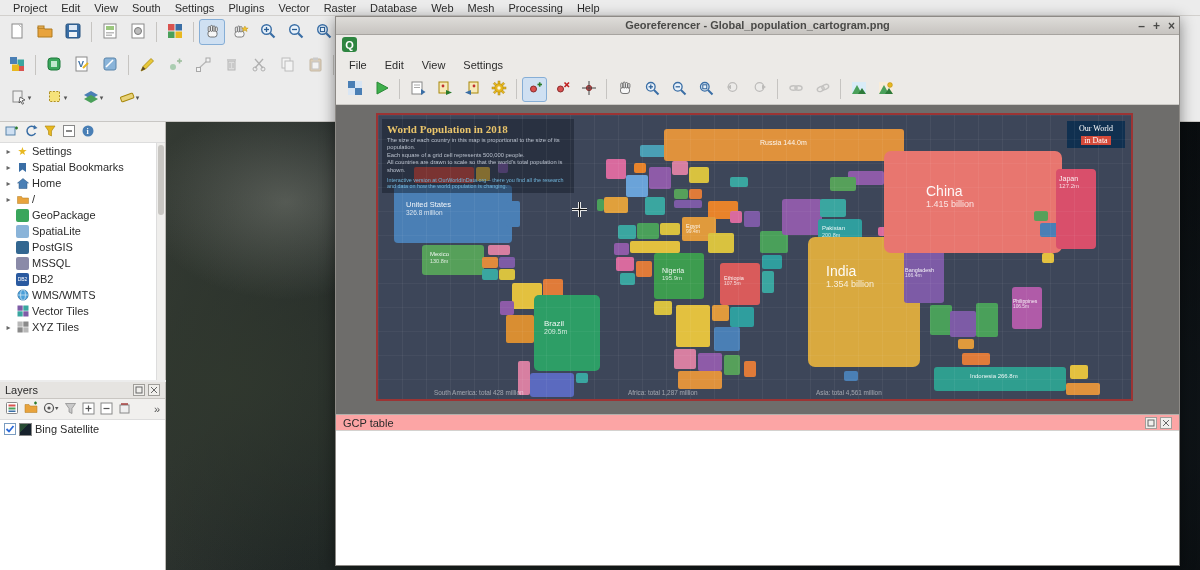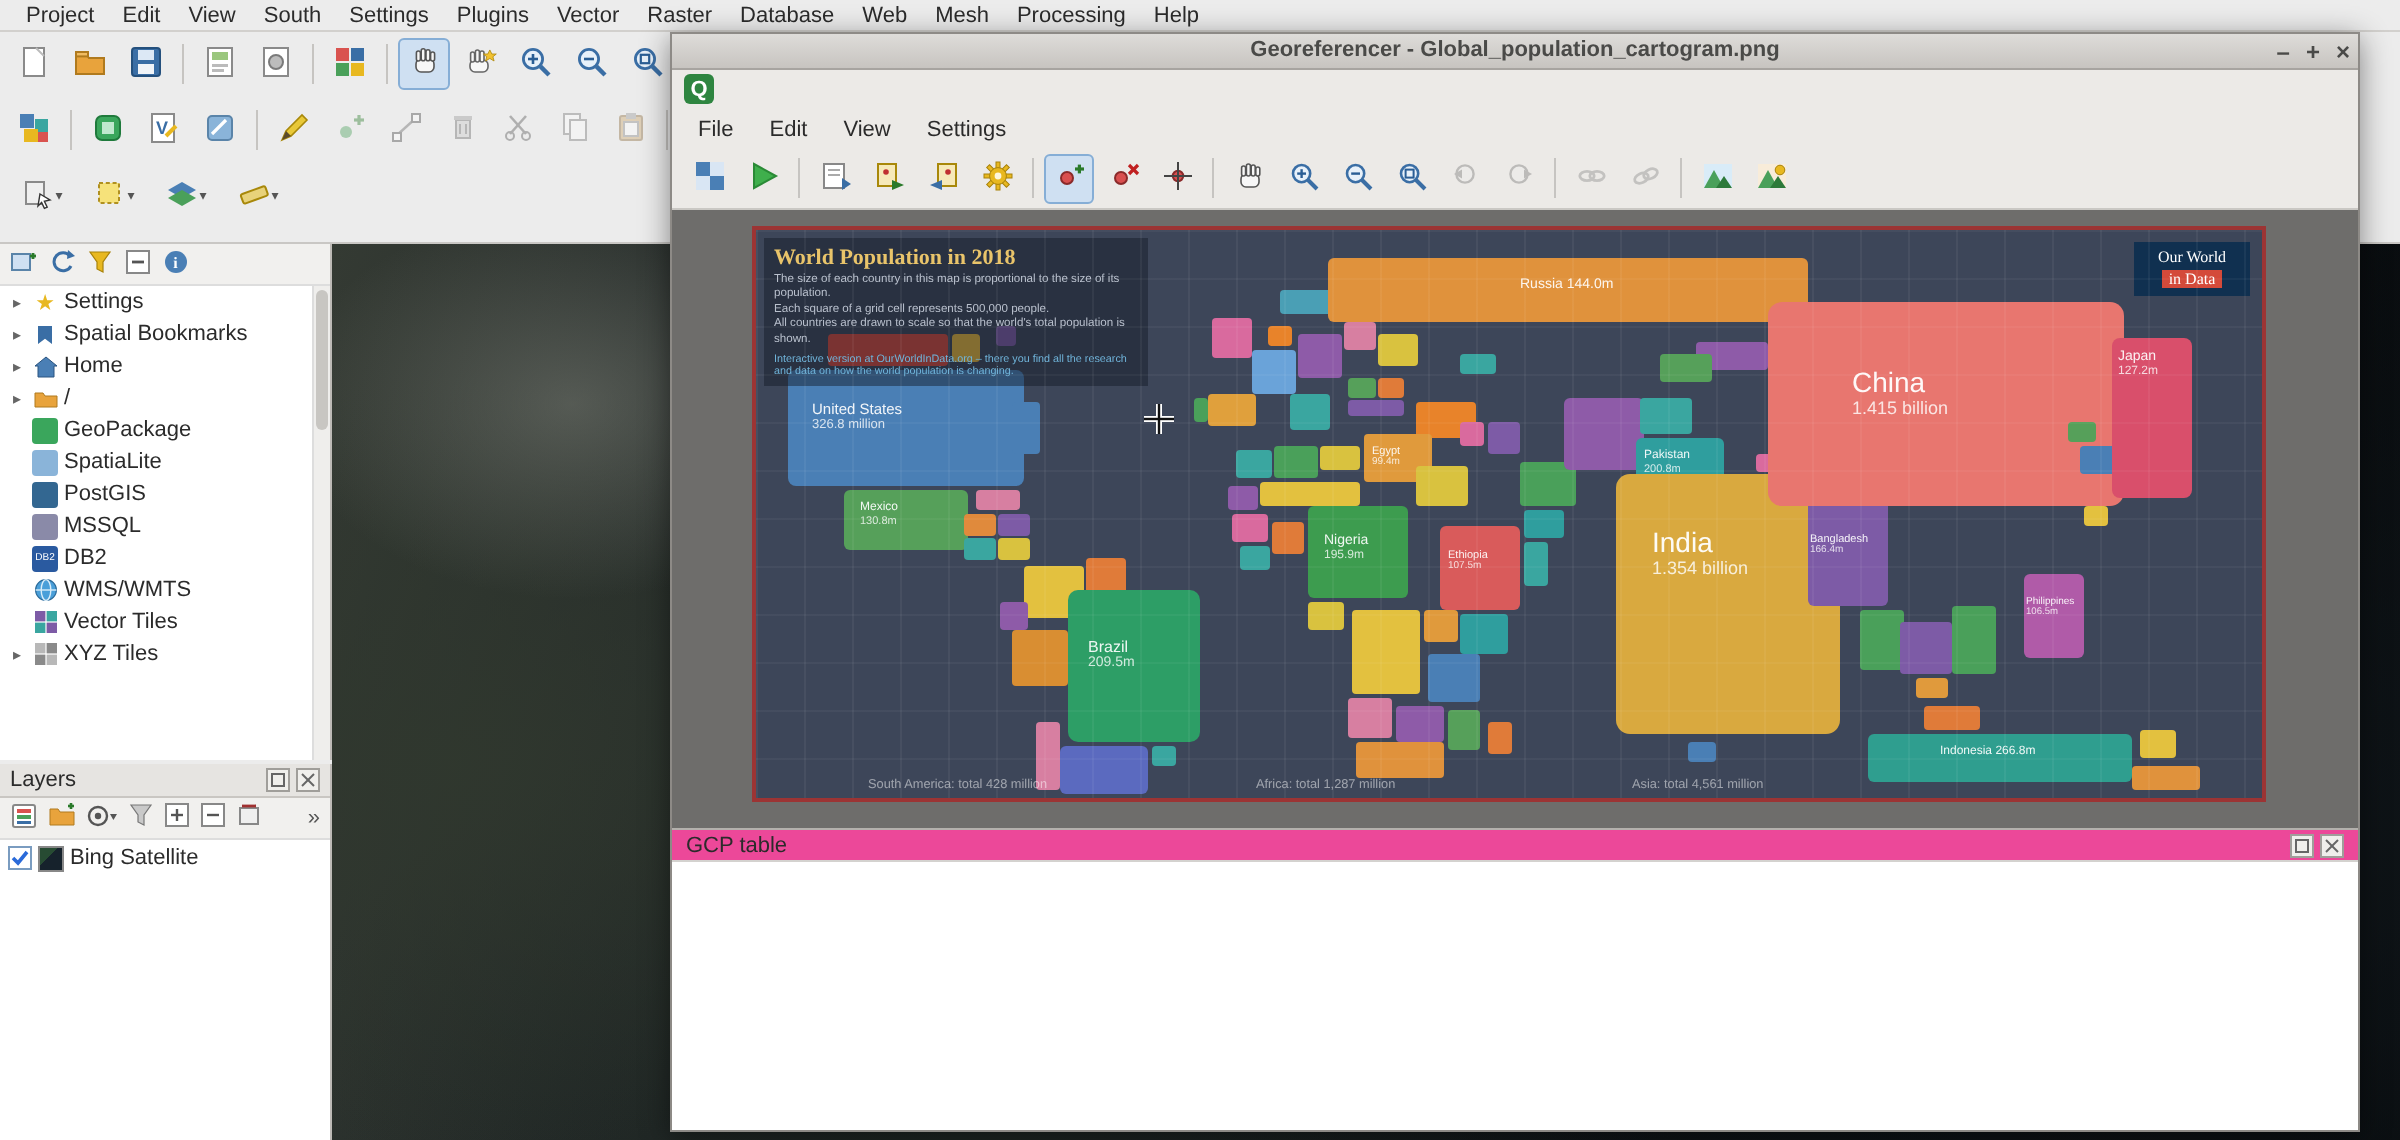--- a/index.html
+++ b/index.html
@@ -50,21 +50,21 @@
   .gctrl span { cursor:default; }
   .giconrow { height:20px; display:flex; align-items:center; padding-left:6px; background:#eceae7; }
   .qlogo { width:15px; height:15px; border-radius:3px; background:#2e8540; color:#fff; font-weight:bold; font-size:11px; display:flex; align-items:center; justify-content:center; }
   .gmenu { height:20px; display:flex; align-items:center; padding-left:4px; background:#eceae7; }
   .gmenu span { padding:0 9px; font-size:11px; }
   .gtools { height:30px; display:flex; align-items:center; padding-left:6px; gap:2px; background:#eceae7; border-bottom:1px solid #cac8c4; }
   .gbtn { width:25px; height:25px; display:flex; align-items:center; justify-content:center; border-radius:3px; border:1px solid transparent; }
   .gbtn.active { background:#cfe0f2; border-color:#86aed6; }
   .gbtn.dim { opacity:.4; }
   .gcanvas { height:310px; background:#6e6d6b; position:relative; overflow:hidden; }
-  .gcp-head { height:17px; background:#ec4899; border-top:1px solid #b3b0ac; display:flex; align-items:center; padding:0 7px; }
+  .gcp-head { height:17px; background:#fca5a5; border-top:1px solid #b3b0ac; display:flex; align-items:center; padding:0 7px; }
   .gcp-body { height:135px; background:#ffffff; border-top:1px solid #d4d2cf; }
 
   
   .carto { position:absolute; left:40px; top:8px; width:757px; height:288px; background:#3d4659; border:2px solid #9c3434; }
   .carto .grid { position:absolute; inset:0; pointer-events:none;
     background:
       repeating-linear-gradient(to right, rgba(255,255,255,.05) 0 1px, transparent 1px 24px),
       repeating-linear-gradient(to bottom, rgba(255,255,255,.04) 0 1px, transparent 1px 24px); }
   .c { position:absolute; border-radius:2px; }
   .lbl { position:absolute; color:rgba(255,255,255,.92); line-height:1.15; font-size:6px; }

